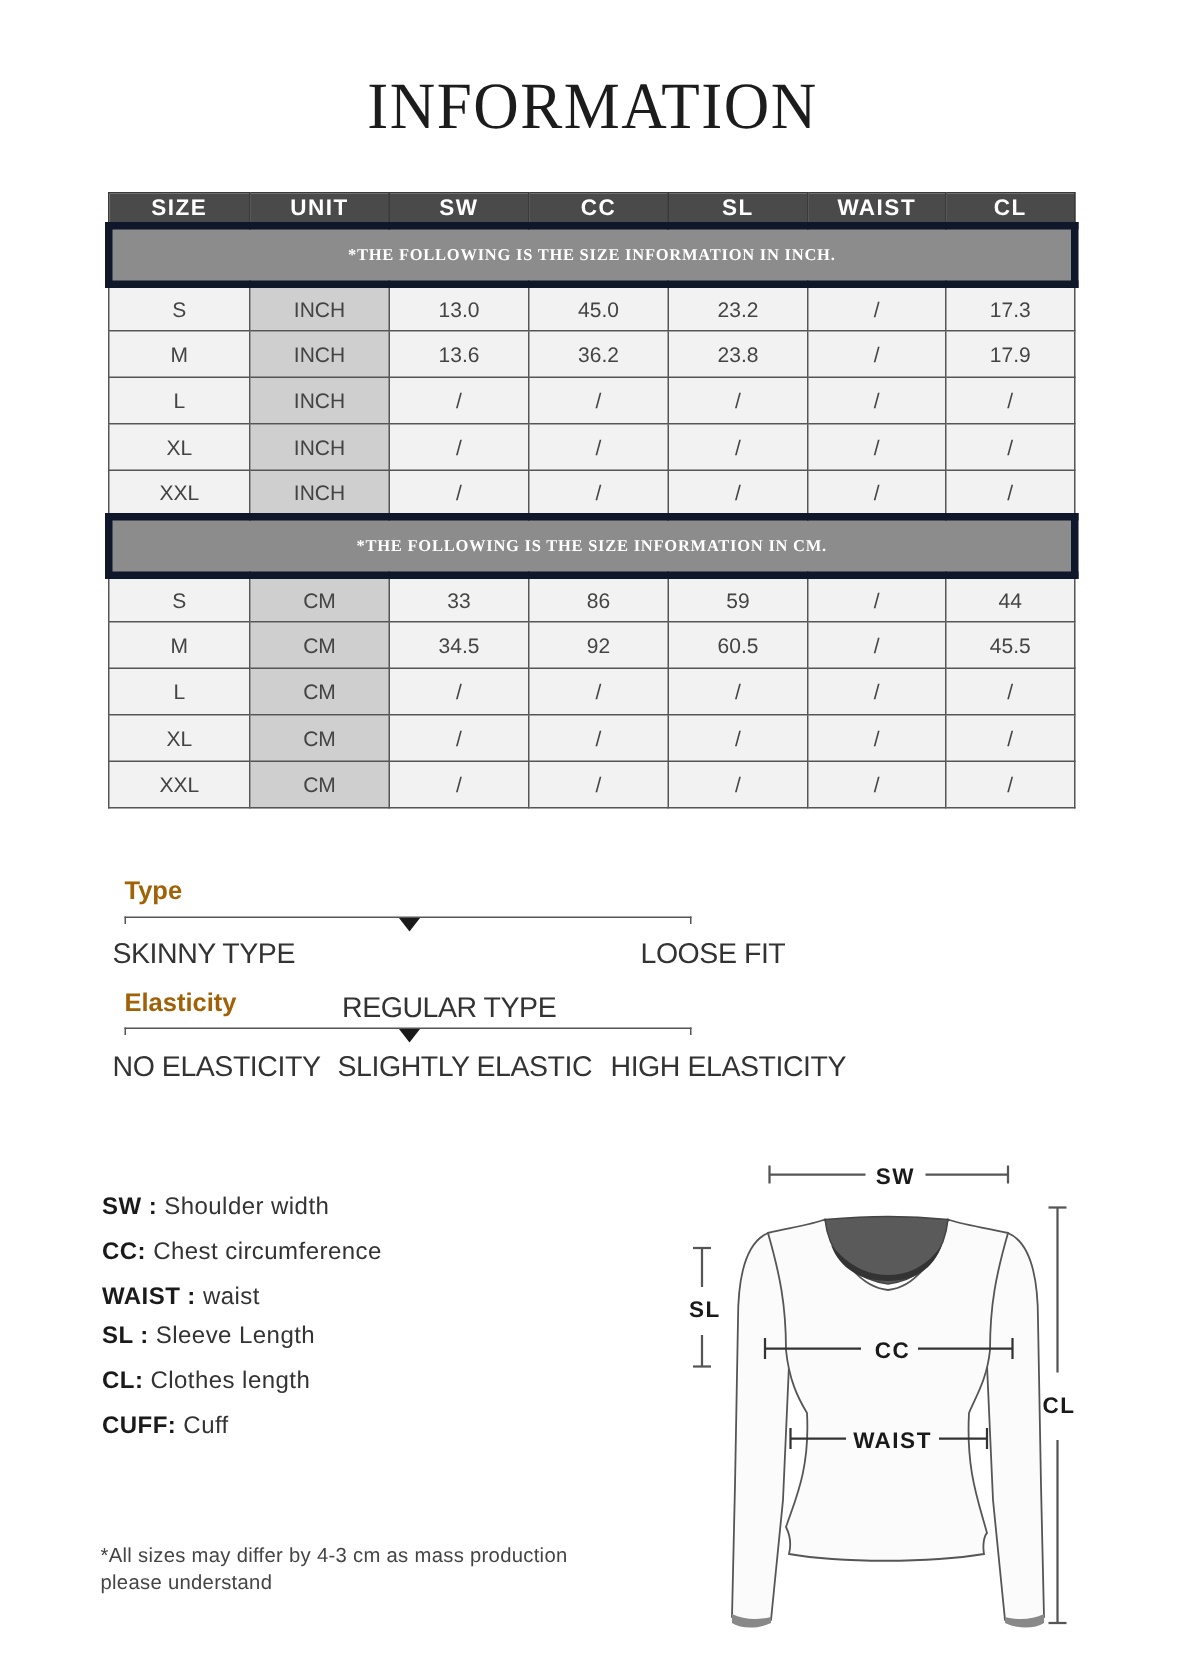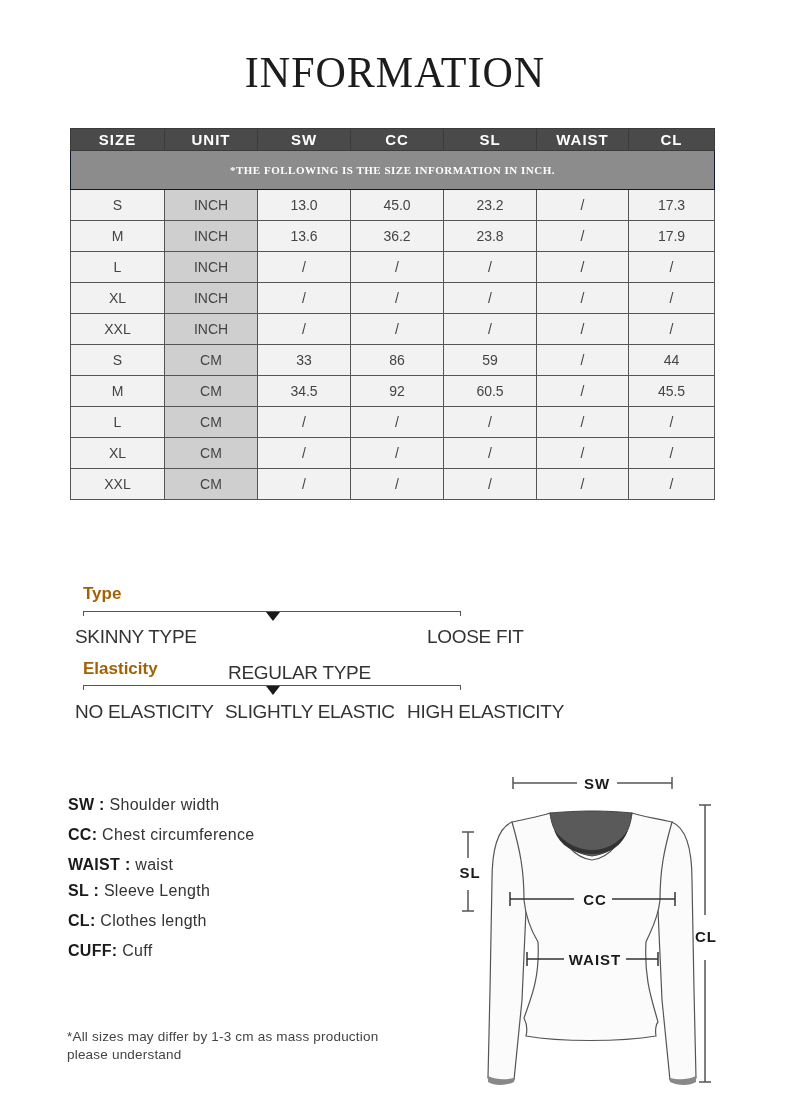--- a/index.html
+++ b/index.html
@@ -21,21 +21,21 @@
     font-size: 15px; letter-spacing: 1px; border: 1px solid #3a3a3a;
   }
   .size-table td {
     height: 31px; text-align: center; font-size: 14px; color: #444;
     background: #f2f2f2; border: 1px solid #555; 
   }
   .size-table td.unit { background: #cfcfcf; }
   .size-table td.band {
     background: #8c8c8c; color: #fff; height: 39px;
     font-family: "Liberation Serif", serif; font-weight: bold; font-size: 11px; letter-spacing: 0.5px;
-    border: 1px solid #0f172a;
+    border: 5px solid #0f172a;
     margin-top: 40px;
   }
 
   .scale { position: absolute; left: 0; width: 560px; }
   .scale .label { position: absolute; left: 83px; font-weight: bold; font-size: 17px; color: #a16207; }
   .scale .line { position: absolute; left: 83px; width: 378px; height: 1px; background: #555; }
   .scale .tick { position: absolute; width: 1px; height: 5px; background: #555; }
   .scale .marker {
     position: absolute; width: 0; height: 0;
     border-left: 7px solid transparent; border-right: 7px solid transparent; border-top: 9px solid #1a1a1a;
@@ -120,20 +120,23 @@
       <tr>
         <td>XXL</td>
         <td class="unit">INCH</td>
         <td>/</td>
         <td>/</td>
         <td>/</td>
         <td>/</td>
         <td>/</td>
       </tr>
       <tr>
+        <td colspan="7" class="band">*THE FOLLOWING IS THE SIZE INFORMATION IN CM.</td>
+      </tr>
+      <tr>
         <td>S</td>
         <td class="unit">CM</td>
         <td>33</td>
         <td>86</td>
         <td>59</td>
         <td>/</td>
         <td>44</td>
       </tr>
       <tr>
         <td>M</td>
@@ -199,21 +202,21 @@
 <div class="legend">
   <div class="item" style="top:0px;"><span class="abbr">SW :</span><span> Shoulder width</span></div>
   <div class="item" style="top:30px;"><span class="abbr">CC:</span><span> Chest circumference</span></div>
   <div class="item" style="top:60px;"><span class="abbr">WAIST :</span><span> waist</span></div>
   <div class="item" style="top:86px;"><span class="abbr">SL :</span><span> Sleeve Length</span></div>
   <div class="item" style="top:116px;"><span class="abbr">CL:</span><span> Clothes length</span></div>
   <div class="item" style="top:146px;"><span class="abbr">CUFF:</span><span> Cuff</span></div>
 </div>
 
 <div class="note">
-  <div>*All sizes may differ by 1-3 cm as mass production</div>
+  <div>*All sizes may differ by 4-3 cm as mass production</div>
   <div>please understand</div>
 </div>
 
 <svg class="diagram" viewBox="0 0 280 330" xmlns="http://www.w3.org/2000/svg">
 
   <g stroke="#555" stroke-width="1.2" fill="#fbfbfb">
 
     <path d="M62 62 C48 68 42 90 42 120 L40 230 L38 318 C44 324 56 324 64 320 L72 240 L76 150 L80 90 Z"></path>
 
     <path d="M222 62 C236 68 242 90 242 120 L244 230 L246 318 C240 324 228 324 220 320 L212 240 L208 150 L204 90 Z"></path>

